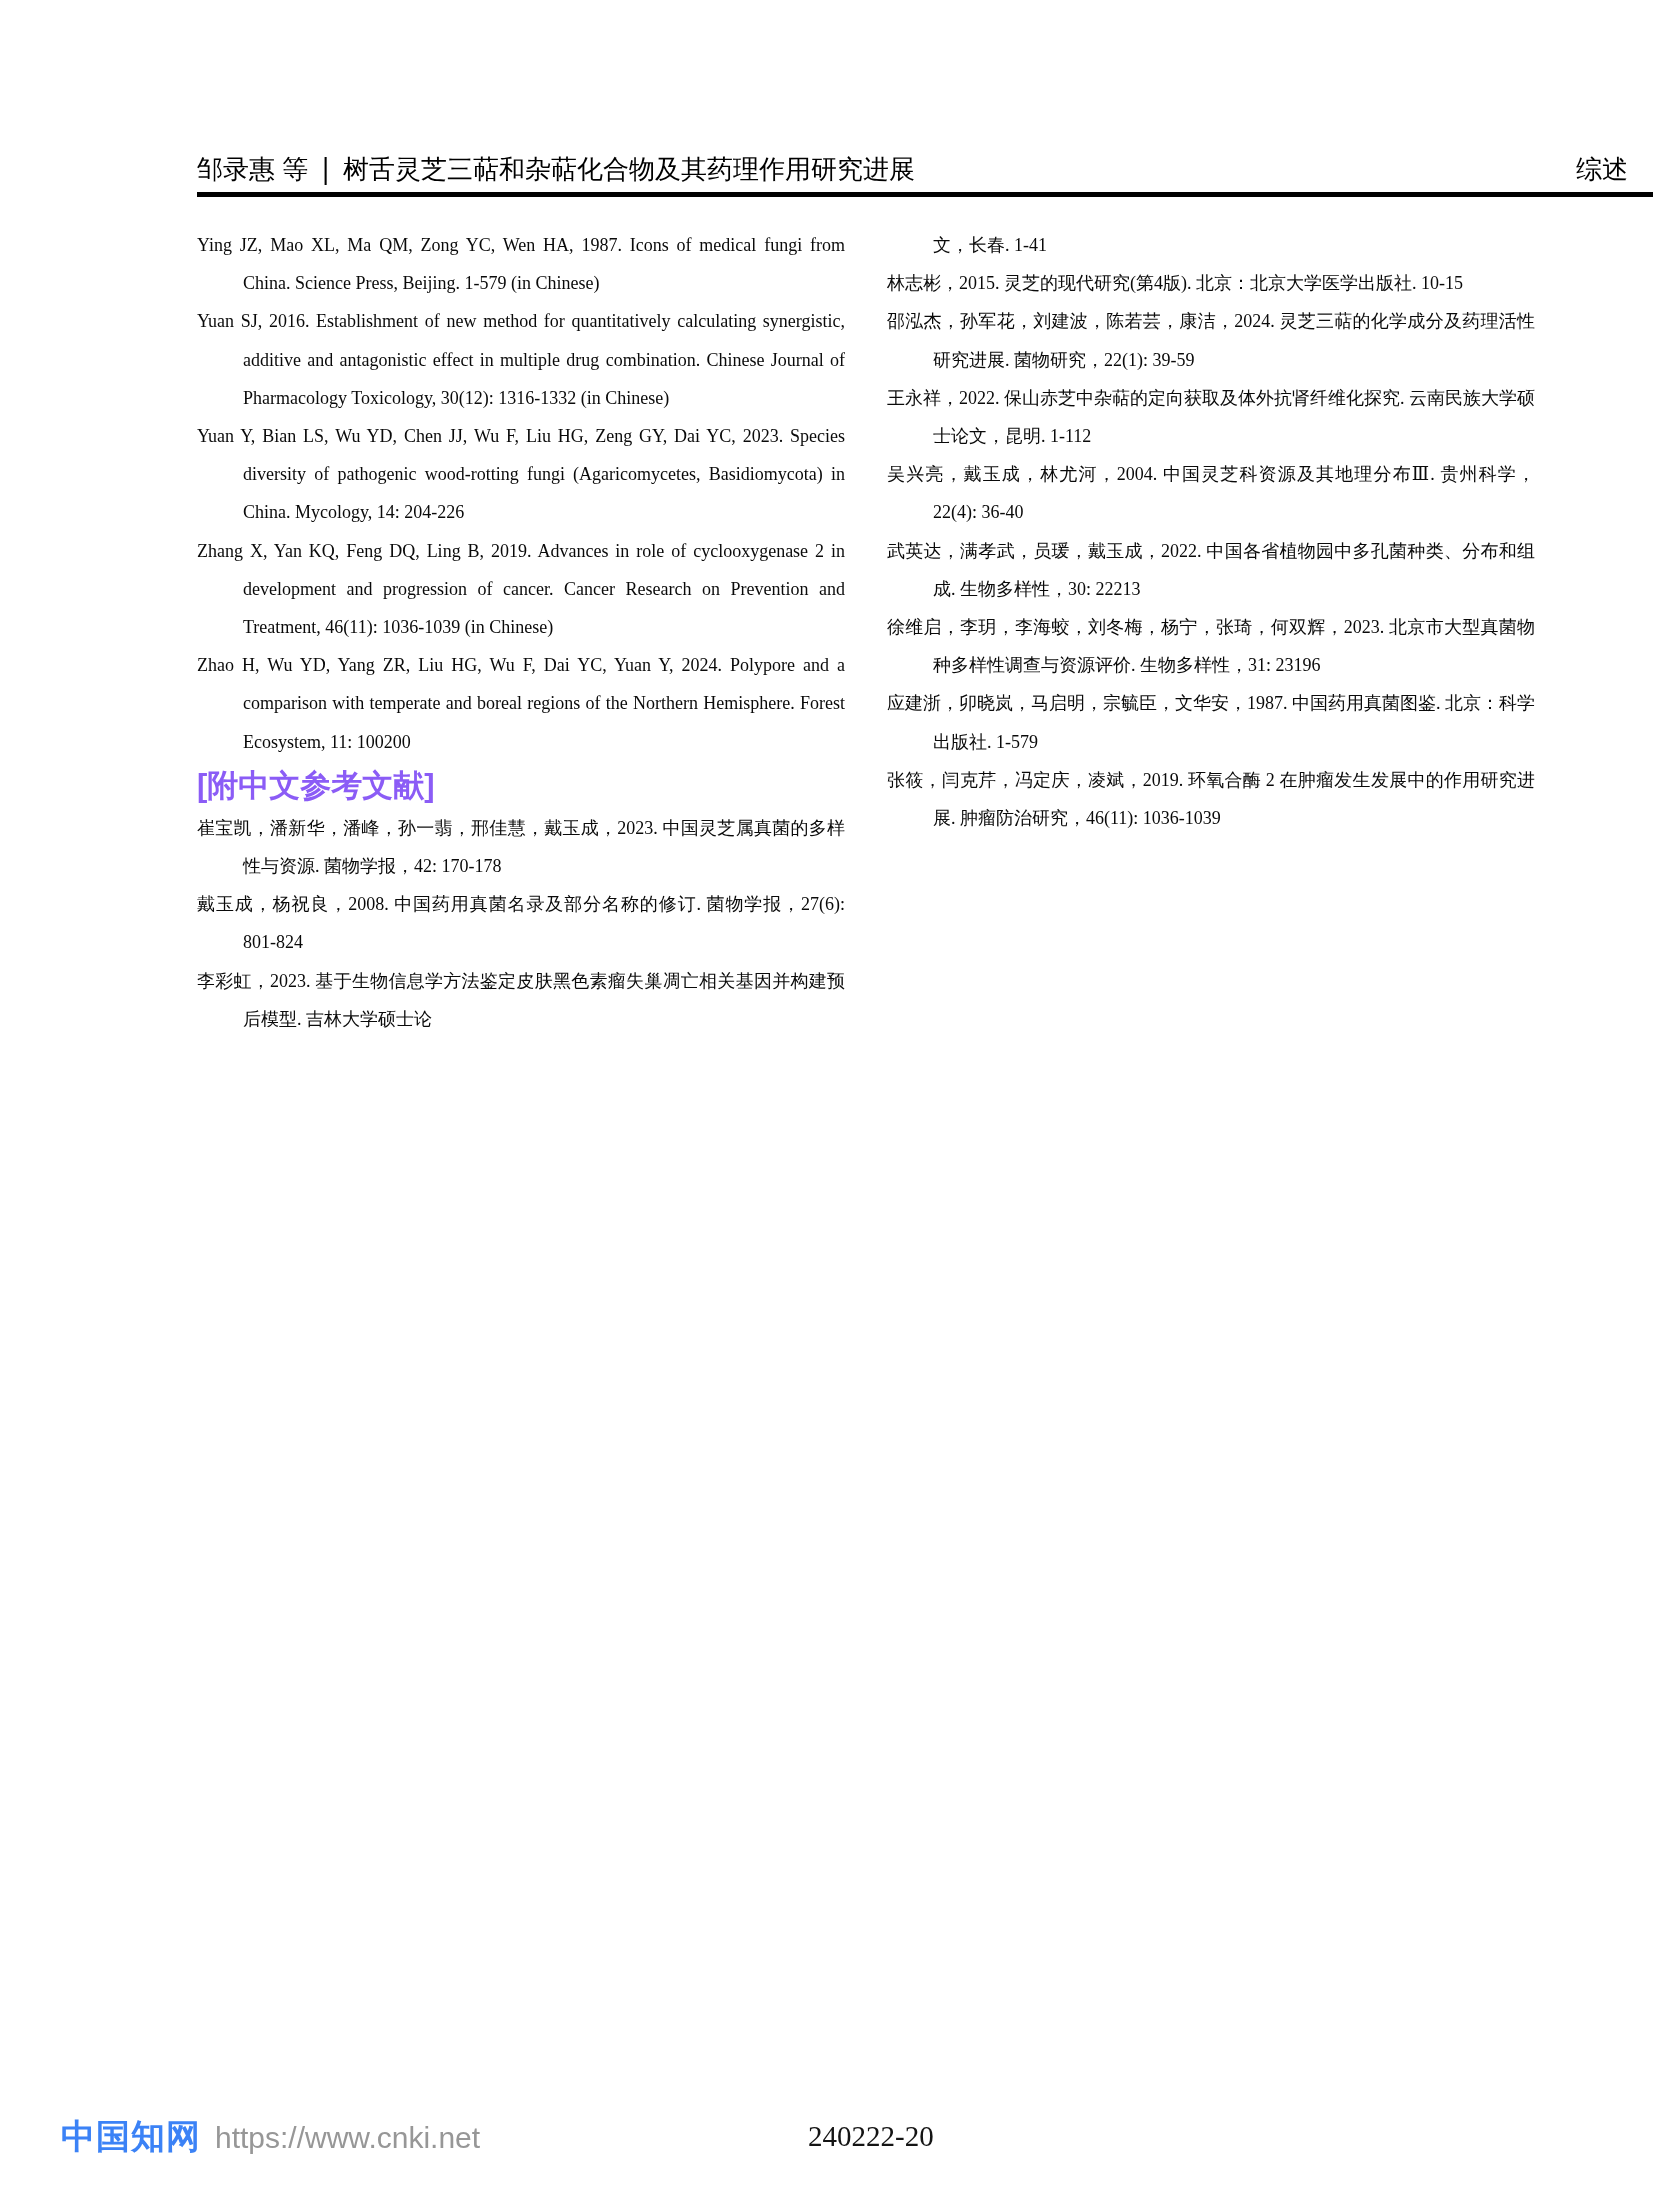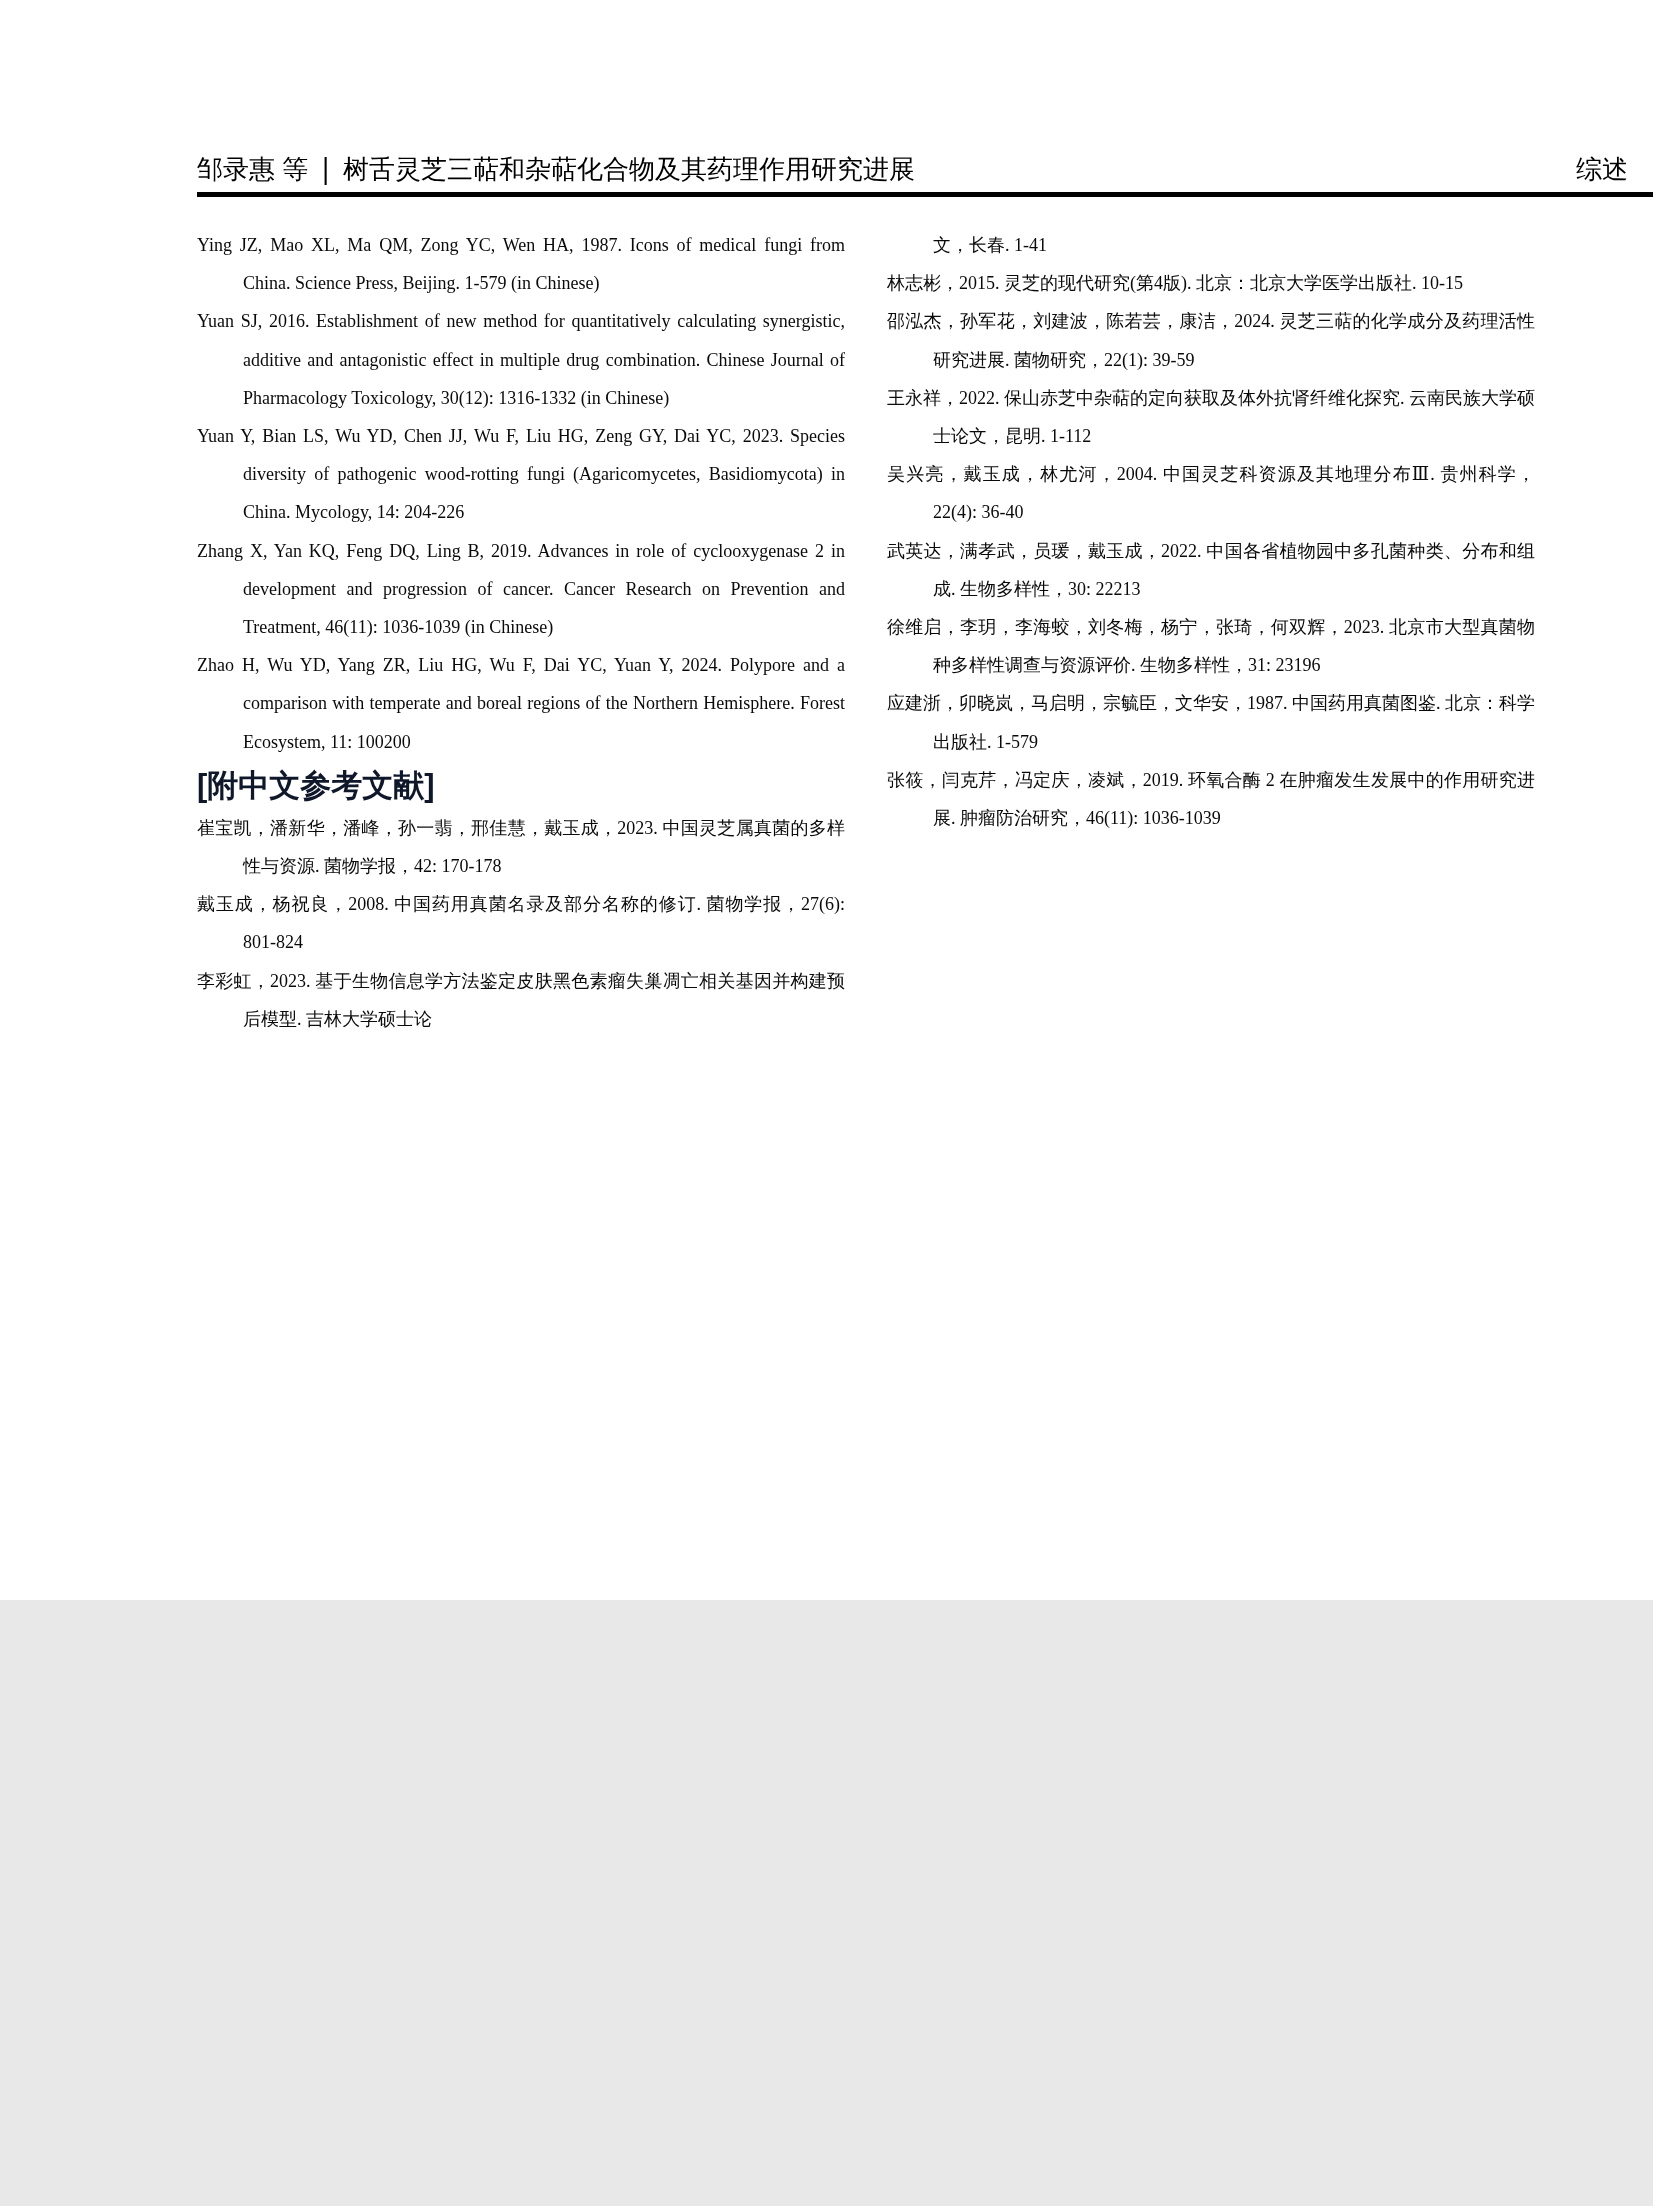--- a/index.html
+++ b/index.html
@@ -1,18 +1,18 @@
 <!DOCTYPE html>
 <html><head>
 <meta charset="utf-8">
 <style>
   html,body{margin:0;padding:0;background:#e8e8e8;}
   .page{
     position:relative;
-    width:1653px;height:1600px;
+    width:1653px;height:2206px;
     background:#ffffff;
     overflow:hidden;
     font-family:"Liberation Serif","DejaVu Serif",serif;
     color:#111;
   }
   
   .running-header{
     position:absolute;left:197px;right:25px;top:153px;
     display:flex;justify-content:space-between;align-items:baseline;
     font-family:"Liberation Sans","DejaVu Sans",sans-serif;
@@ -34,21 +34,21 @@
     font-size:18px;line-height:38.2px;
     text-align:justify;
     padding-left:46px;text-indent:-46px;
     color:#0a0a0a;
   }
   .ref.cont{text-indent:0;}
   .cn-heading{
     margin:5px 0 3px 0;
     font-family:"Liberation Sans","DejaVu Sans",sans-serif;
     font-weight:bold;
-    font-size:31px;line-height:40px;color:#0f172a;
+    font-size:31px;line-height:40px;color:#8b5cf6;
   }
   
   .footer-brand{
     position:absolute;left:36px;top:2118px;
     font-family:"Liberation Sans","DejaVu Sans",sans-serif;
     font-weight:600;font-size:34px;line-height:36px;color:#3b82f6;
     letter-spacing:1px;
     margin-left:25px;
   }
   .footer-url{

